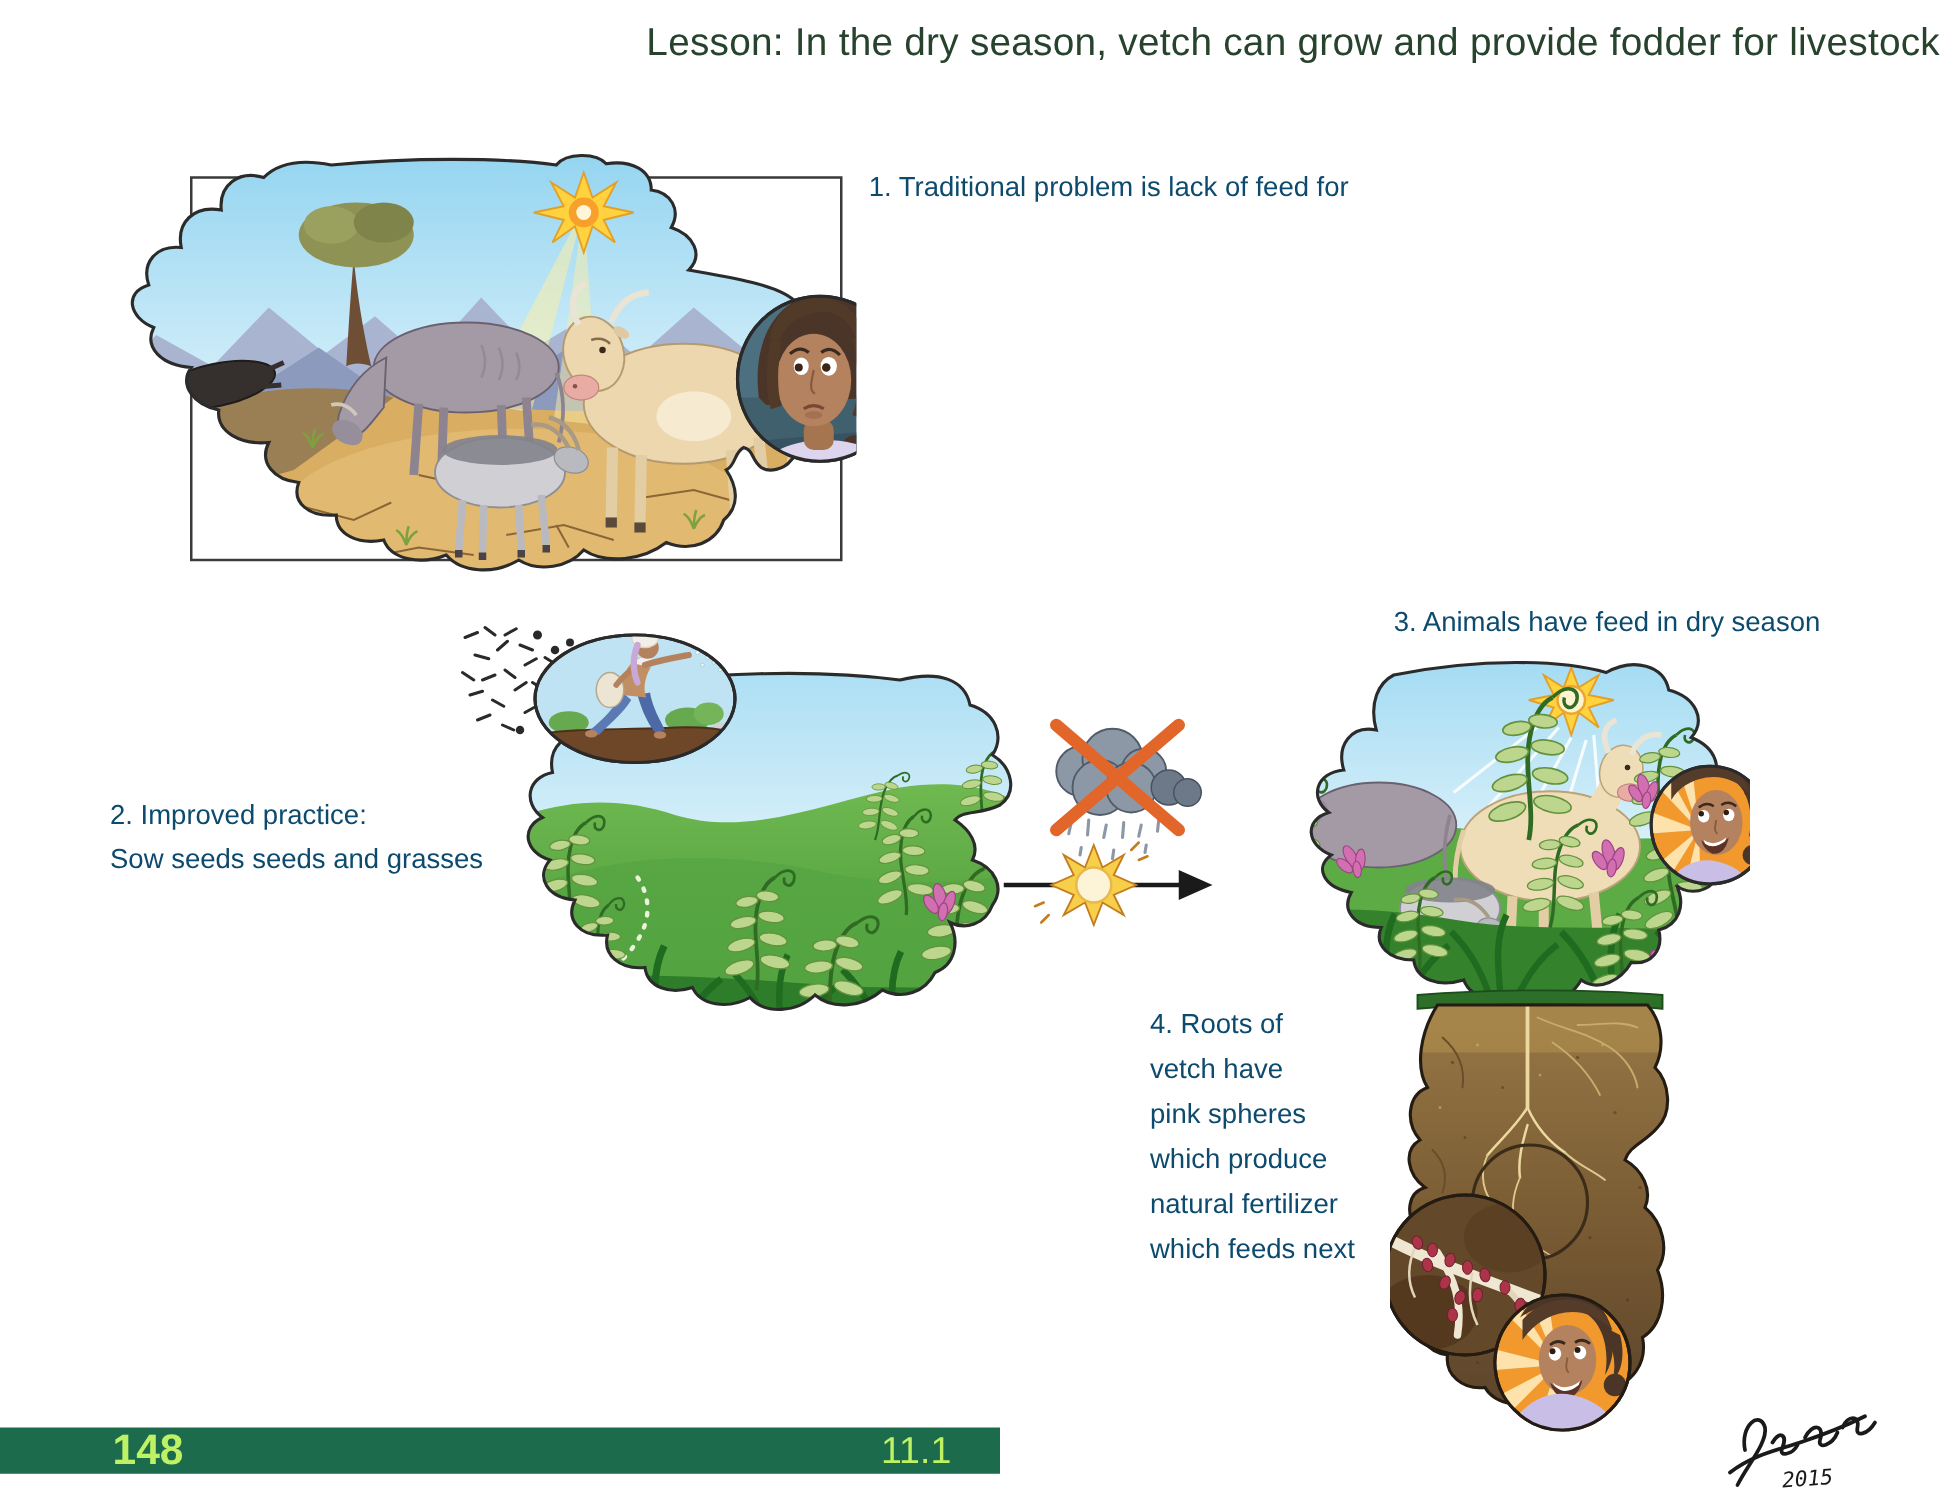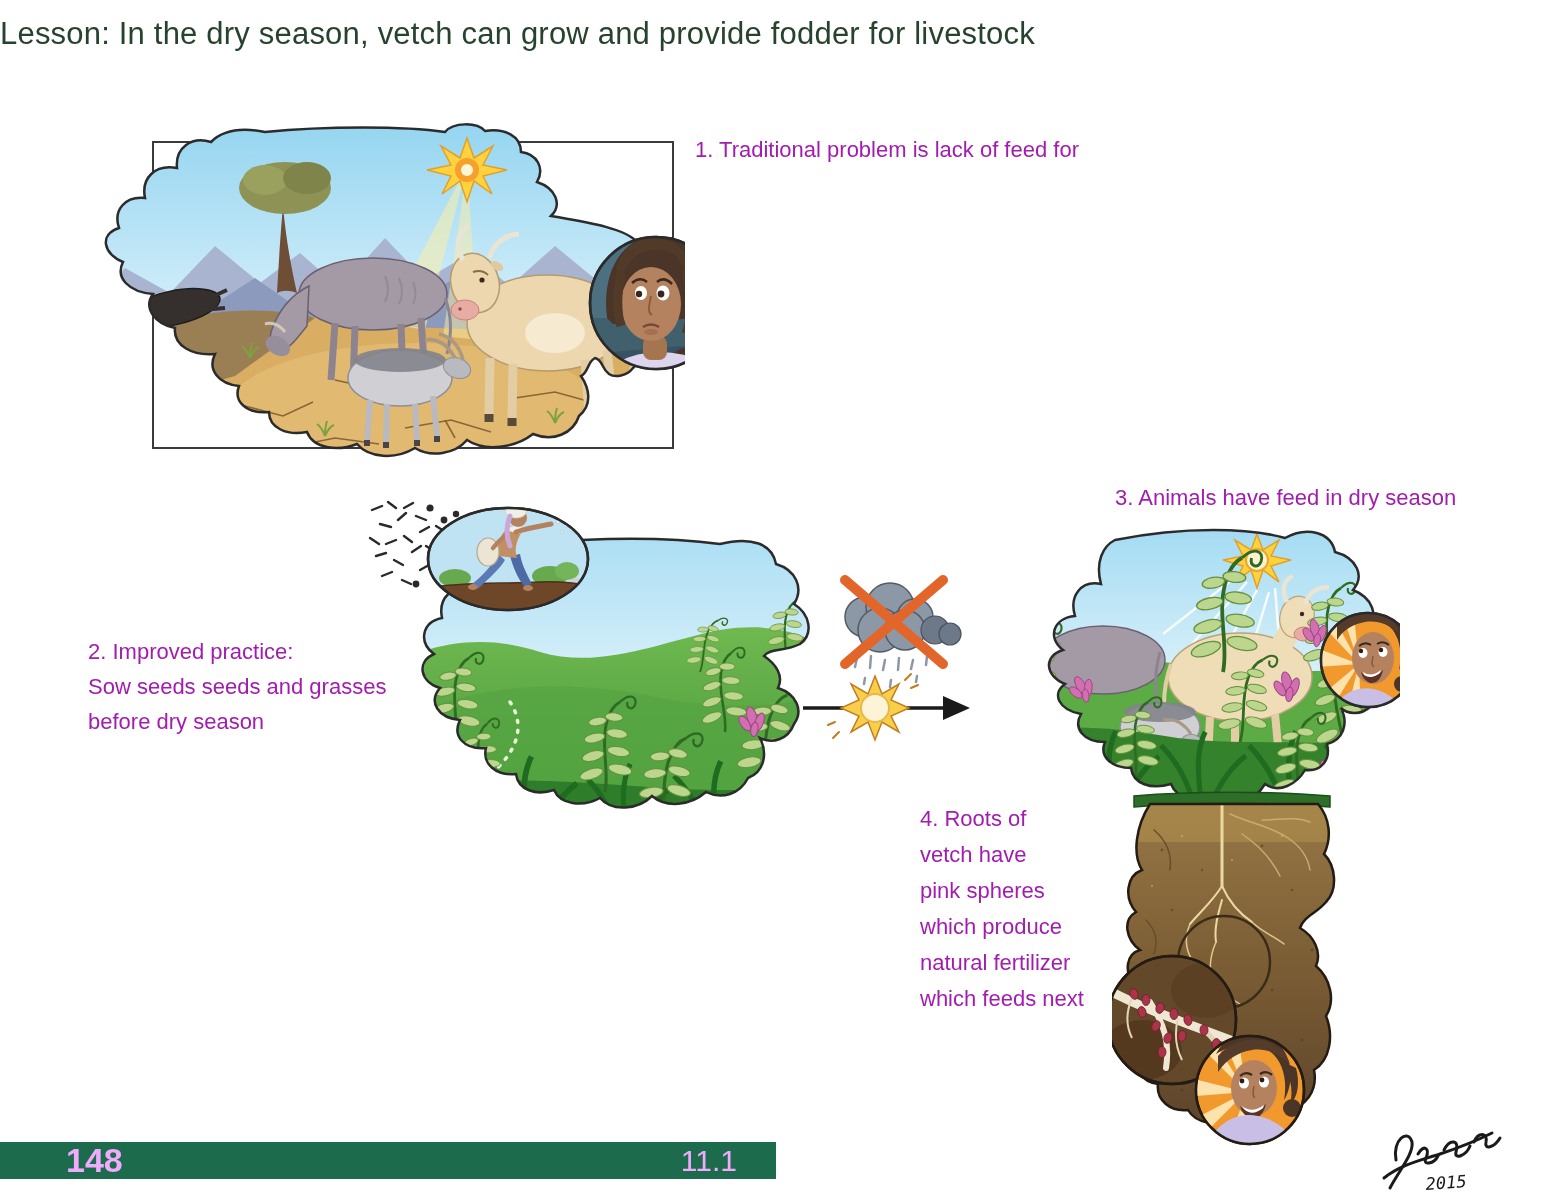--- a/index.html
+++ b/index.html
@@ -1,27 +1,27 @@
 <!DOCTYPE html>
 <html><head>
 <meta charset="utf-8">
 <style>
   html,body{margin:0;padding:0;background:#ffffff;}
   #page{position:relative;width:1552px;height:1199px;background:#ffffff;overflow:hidden;
         font-family:"Liberation Sans", sans-serif;}
   .abs{position:absolute;}
-  #title{left:0;top:16px;width:1552px;text-align:left;font-size:31px;color:#27432d;letter-spacing:0.2px;}
-  .caption{color:#a21caf;font-size:22px;line-height:34px;}
+  #title{left:0;top:16px;width:1552px;text-align:right;font-size:31px;color:#27432d;letter-spacing:0.2px;}
+  .caption{color:#0c4a6e;font-size:22px;line-height:34px;}
   #cap1{left:695px;top:133px;width:440px;}
   #cap2{left:88px;top:634px;width:360px;line-height:35px;}
   #cap3{left:1115px;top:481px;width:400px;}
   #cap4{left:920px;top:801px;width:210px;line-height:36px;}
   #panel1-frame{left:152px;top:141px;width:518px;height:304px;border:2px solid #3a3a3a;}
-  #footer-bar{left:0;top:1142px;width:776px;height:37px;background:#1c6b4c;color:#f0abfc;
-              display:flex;align-items:center;justify-content:space-between;}
+  #footer-bar{left:0;top:1142px;width:776px;height:37px;background:#1c6b4c;color:#bef264;
+              display:flex;align-items:center;justify-content:space-between;padding-left:24px;}
   #page-number{font-size:34px;font-weight:bold;margin-left:66px;line-height:37px;}
   #figure-number{font-size:30px;font-weight:400;margin-right:39px;line-height:37px;}
   #credits{right:184px;top:1133px;text-align:right;color:#3d3d3f;font-size:20px;line-height:25px;width:520px;}
   svg{display:block;}
 </style>
 </head>
 <body>
 
 <div id="page">
 
@@ -564,21 +564,20 @@
       <circle cx="138" cy="300" r="54" fill="none" stroke="#241c12" stroke-width="2.5"></circle>
     </g>
   </svg>
 
   <div id="cap1" class="abs caption">
     <div>1. Traditional problem is lack of feed for</div>
   </div>
   <div id="cap2" class="abs caption">
     <div>2. Improved practice:</div>
     <div>Sow seeds seeds and grasses</div>
-    <div>before dry season</div>
   </div>
   <div id="cap3" class="abs caption">
     <div>3. Animals have feed in dry season</div>
   </div>
   <div id="cap4" class="abs caption">
     <div>4. Roots of</div>
     <div>vetch have</div>
     <div>pink spheres</div>
     <div>which produce</div>
     <div>natural fertilizer</div>

